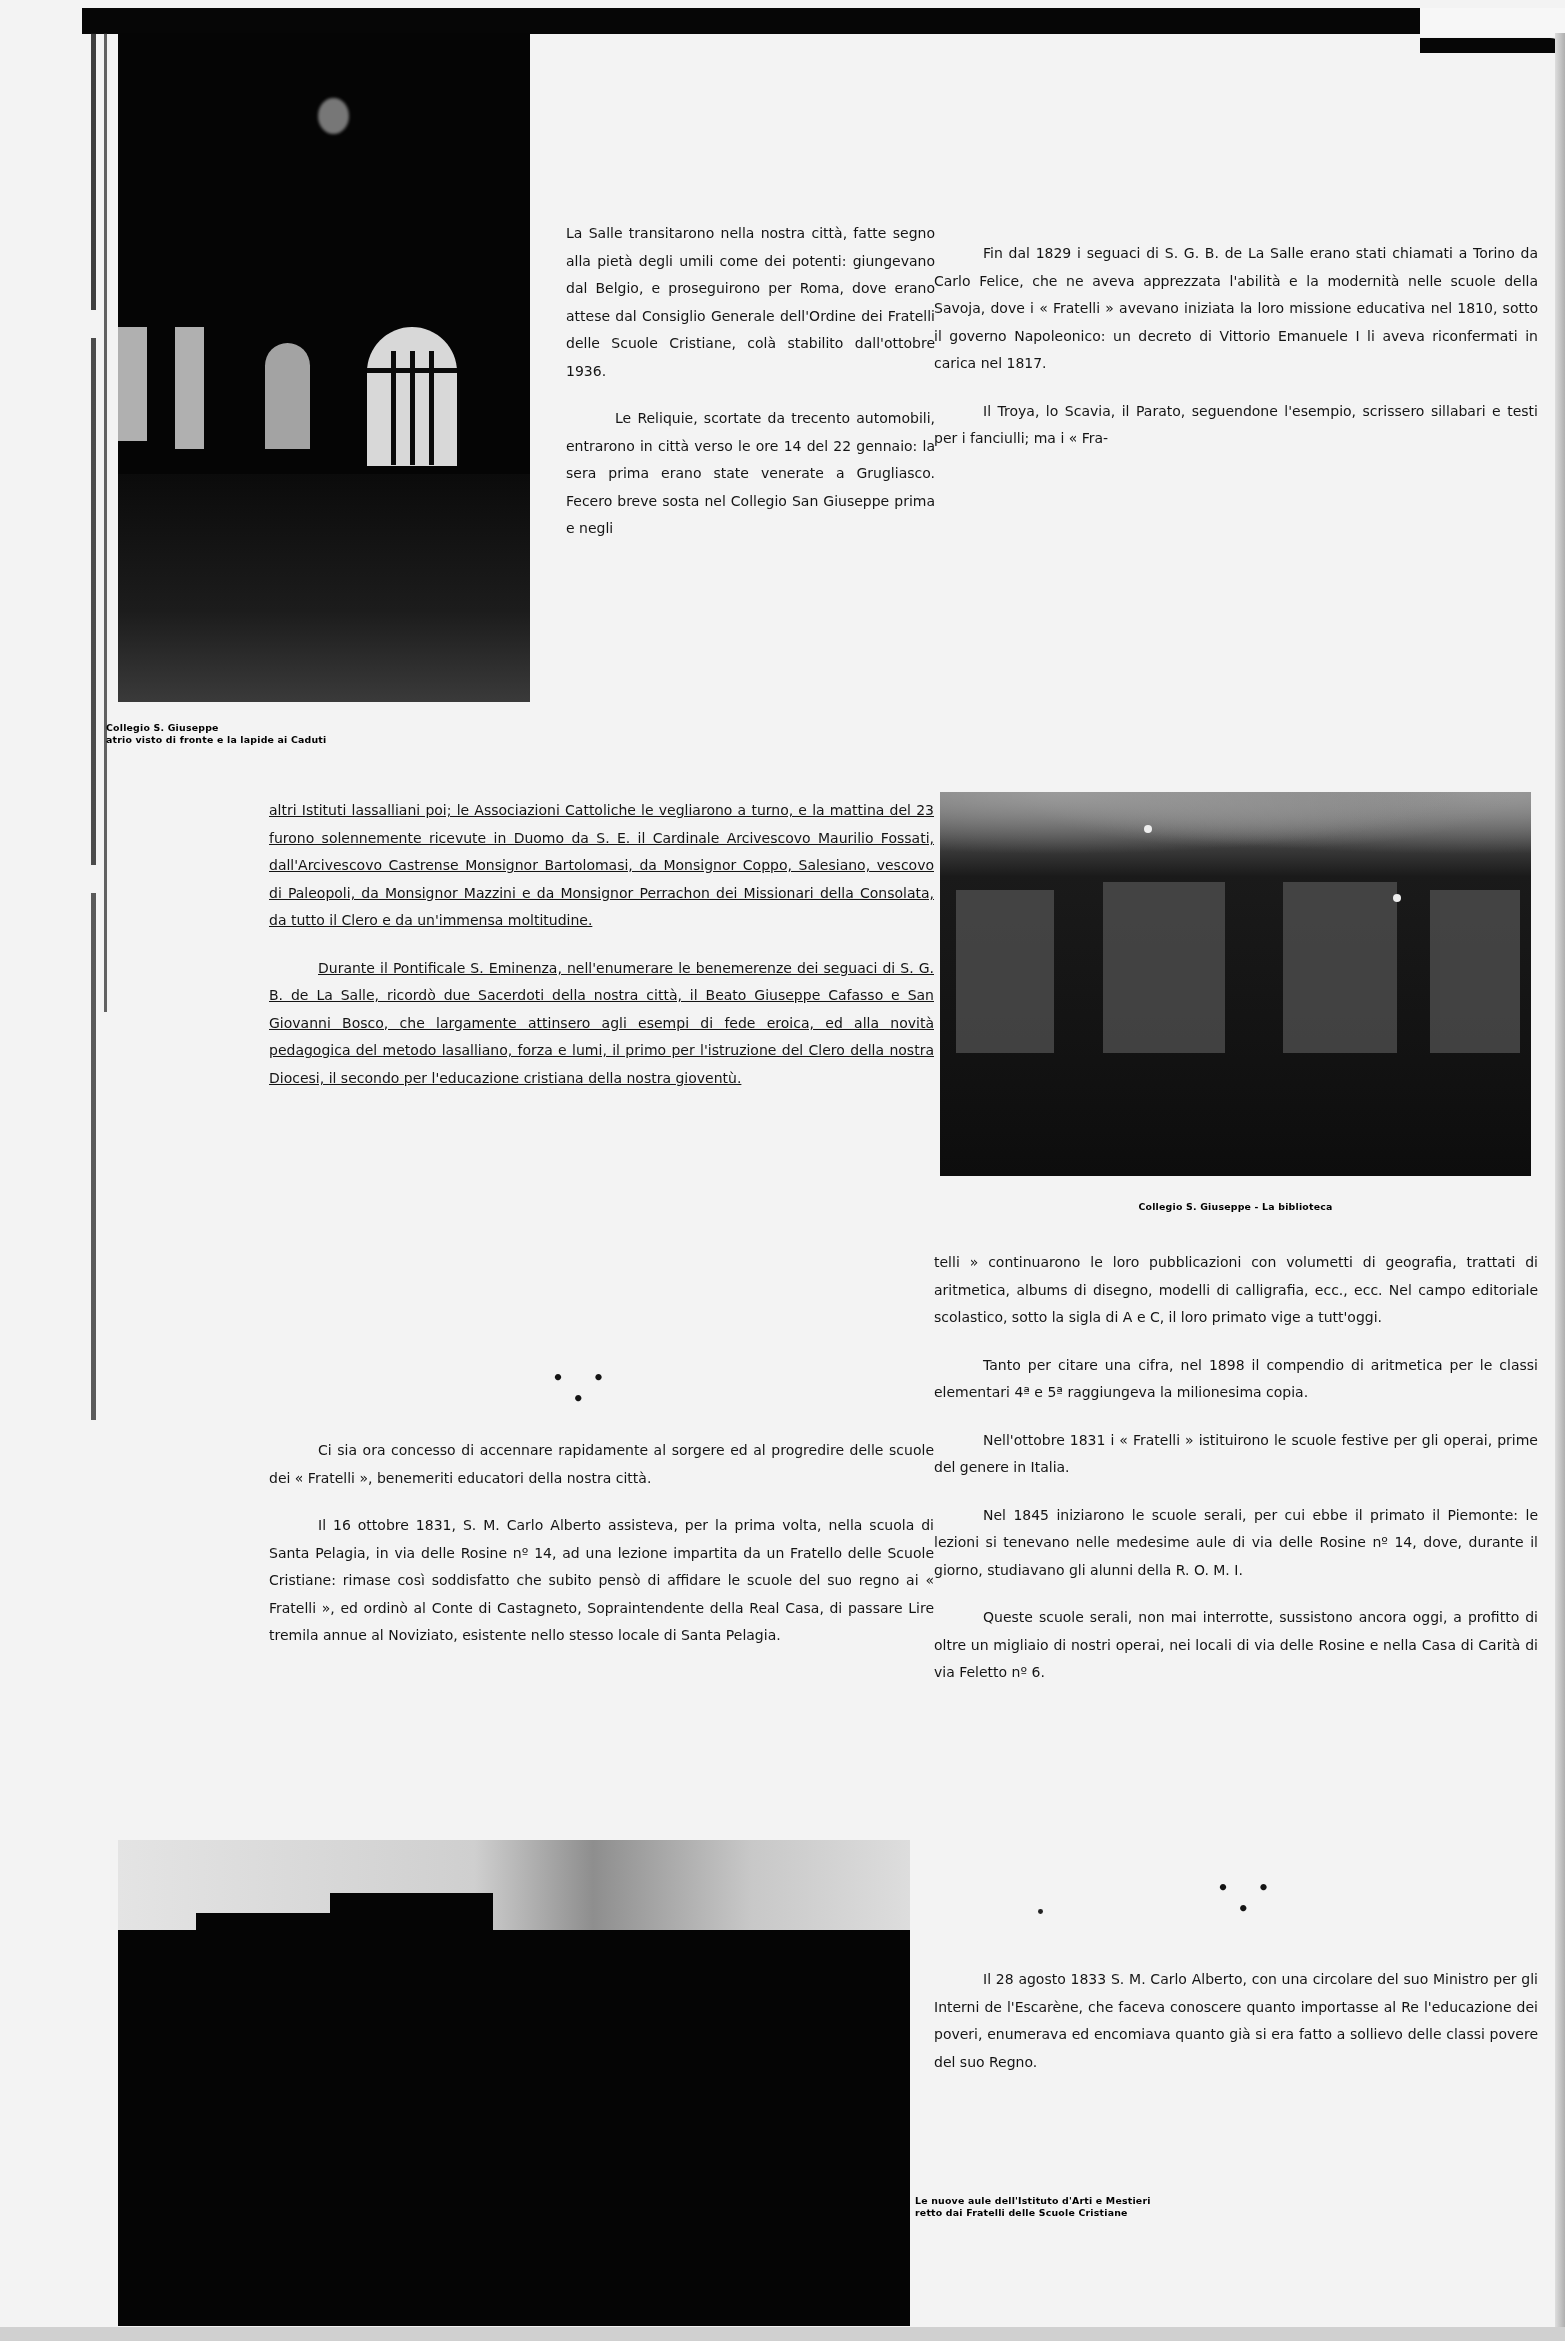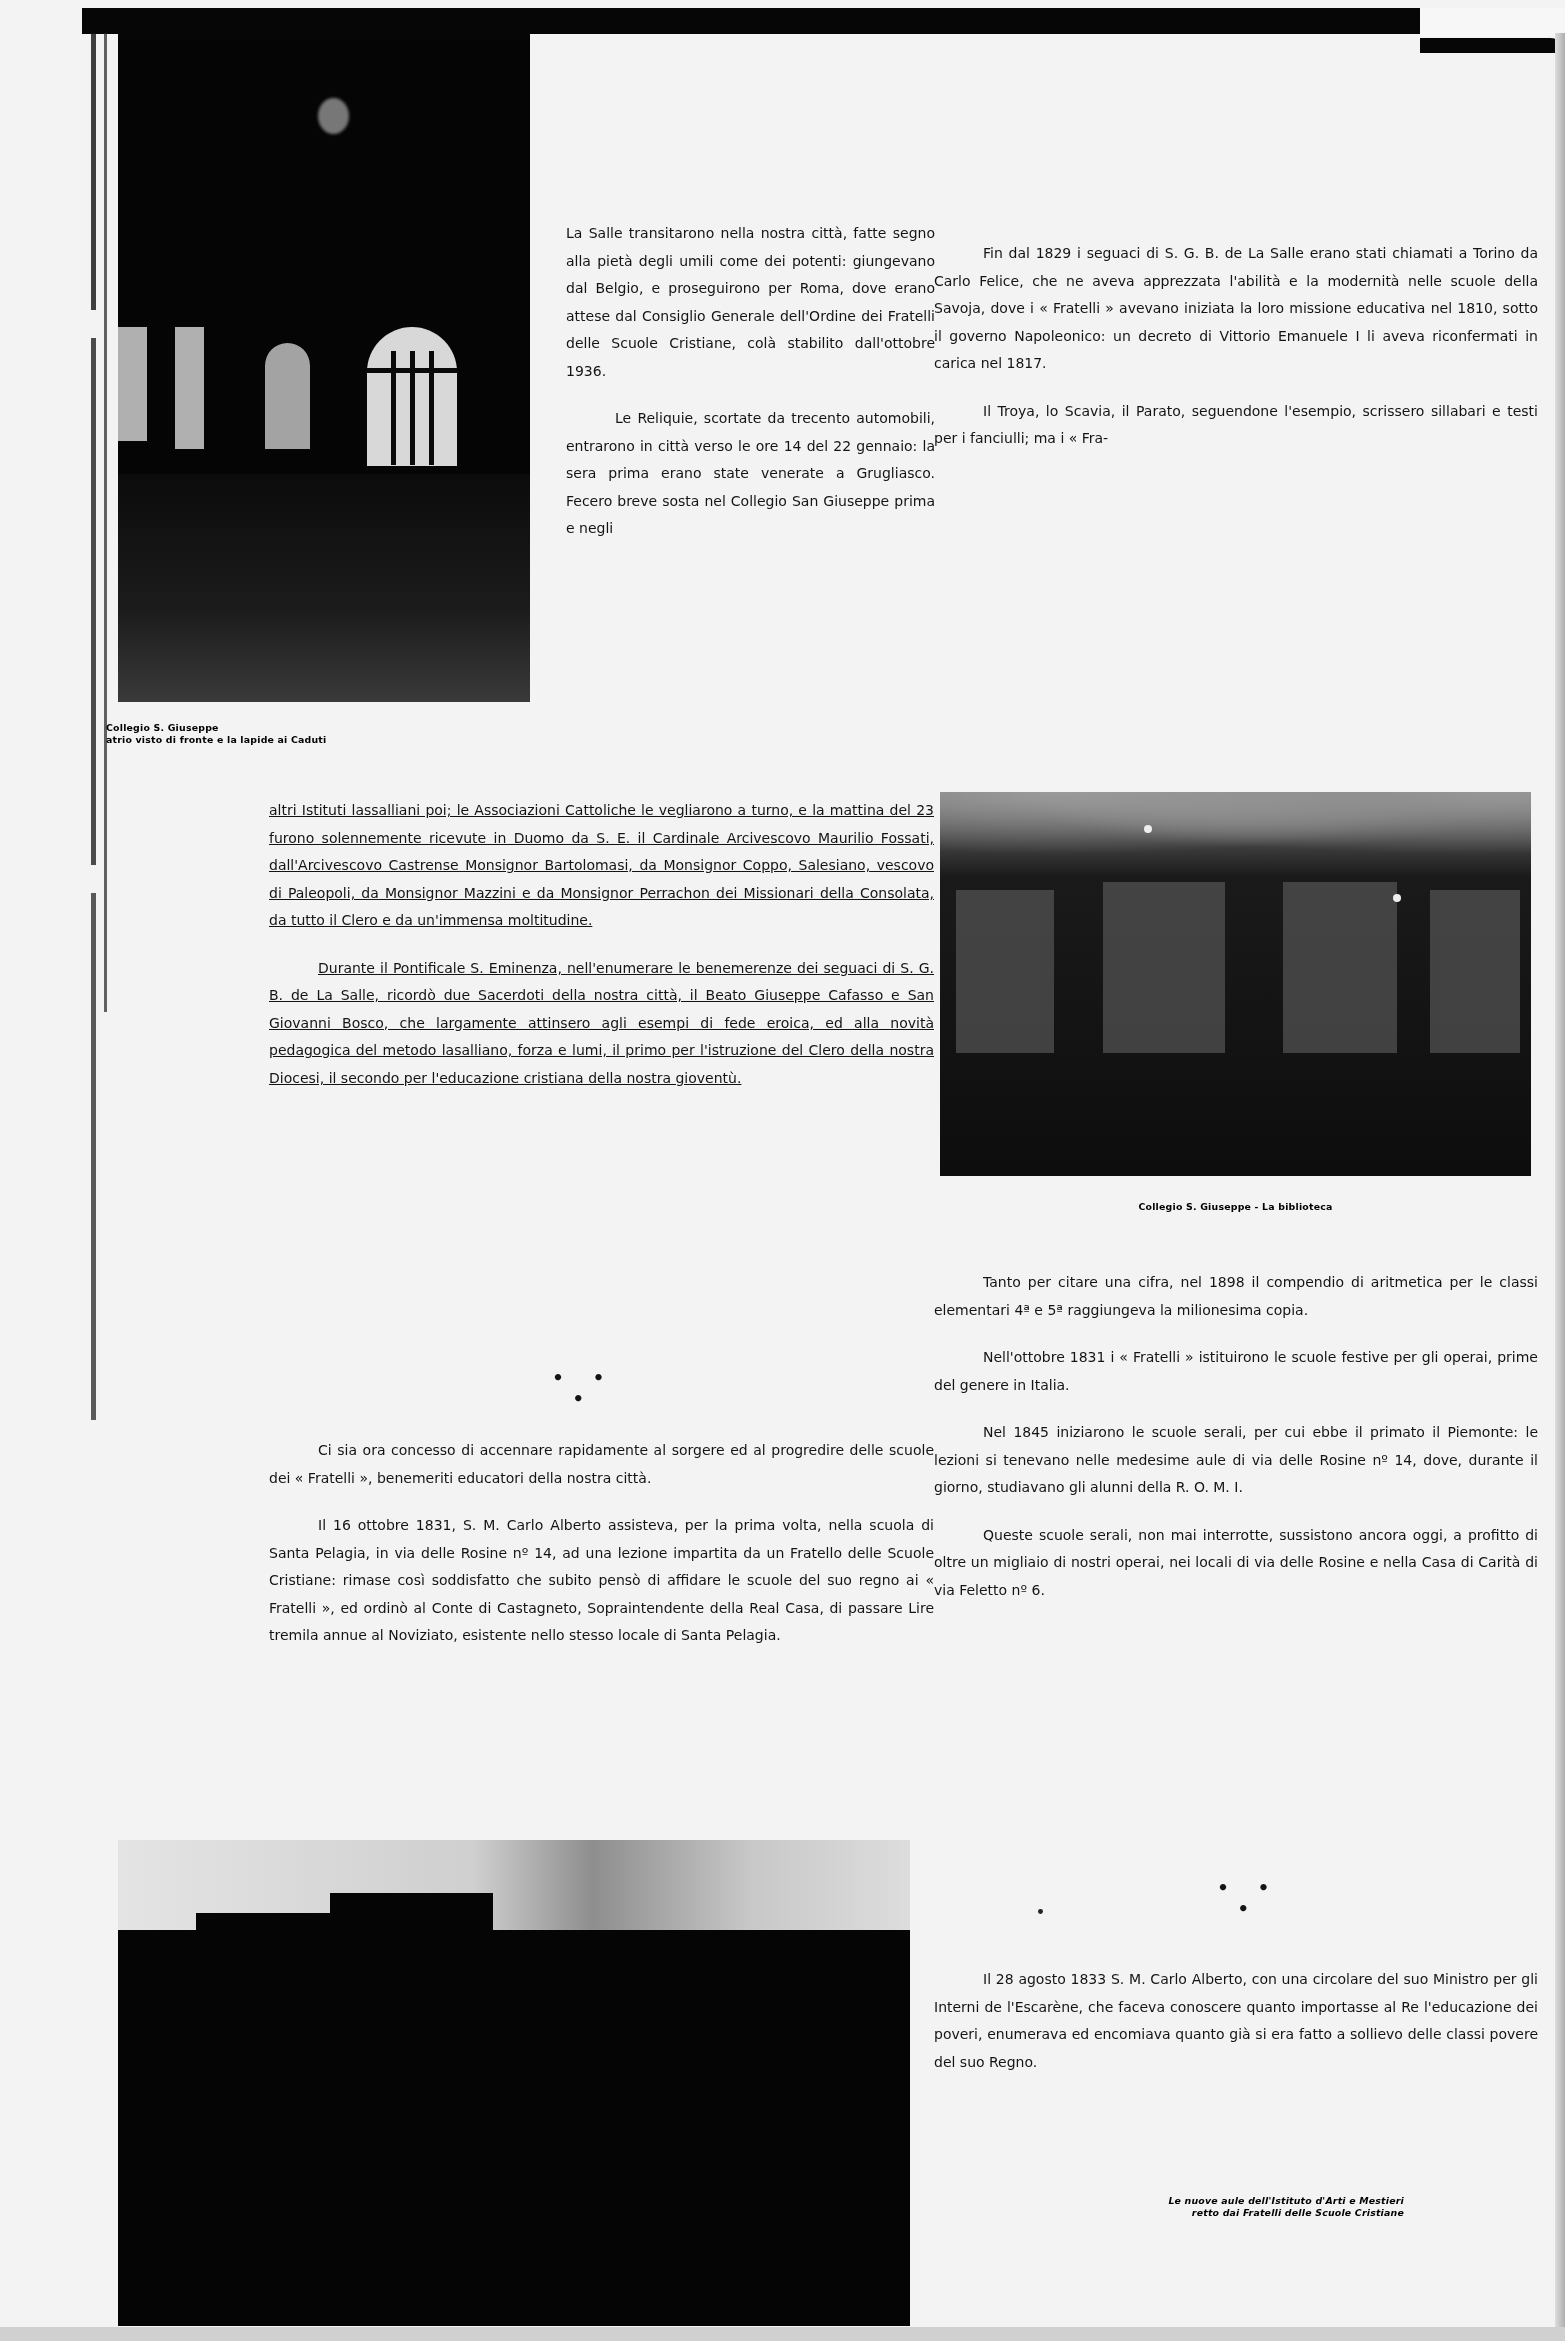--- a/index.html
+++ b/index.html
@@ -25,21 +25,21 @@
   .photo-library .shelf { position:absolute; background:#555; opacity:.7; }
   .photo-library .glow { position:absolute; width:8.2px; height:8.2px; border-radius:50%; background:#eee; }
   .photo-building { left:118px; top:1840px; width:792px; height:486px; background:#050505; overflow:hidden; }
   .photo-building .sky { position:absolute; left:0; top:0; width:100%; height:114px; background:linear-gradient(90deg,#e4e4e4 0%, #cfcfcf 45%, #8e8e8e 60%, #c8c8c8 80%, #ddd 100%); }
   .photo-building .roof { position:absolute; background:#050505; }
 
   
   .caption { font-family:"DejaVu Sans", sans-serif; font-weight:bold; font-size:9.4px; line-height:12.2px; color:#000; letter-spacing:0.2px; }
   .cap-atrium { left:106px; top:722px; width:416px; text-align:left; }
   .cap-library { left:940px; top:1201px; width:591px; text-align:center; }
-  .cap-building { left:947px; top:2195px; width:457px; text-align:right;font-style:italic; }
+  .cap-building { left:915px; top:2195px; width:457px; text-align:left; }
 
   
   .col { font-size:14px; line-height:27.5px; text-align:justify; }
   .col p { margin:0; }
   .col p.ind { text-indent:49px;margin-top:20px; }
   .col-mid { left:566px; top:220px; width:369px; }
   .col-left { left:269px; top:797px; width:665px;text-decoration:underline; }
   .col-left2 { left:269px; top:1417px; width:665px; }
   .col-right { left:934px; top:220px; width:604px; }
   .col-right2 { left:934px; top:1249px; width:604px; }
@@ -102,20 +102,21 @@
   <div class="shelf" style="left:16.3px;top:98px;width:98px;height:163px;"></div>
   <div class="shelf" style="left:163px;top:90px;width:122px;height:171px;"></div>
   <div class="shelf" style="left:343px;top:90px;width:114px;height:171px;"></div>
   <div class="shelf" style="left:490px;top:98px;width:90px;height:163px;"></div>
   <div class="glow" style="left:204px;top:33px;"></div>
   <div class="glow" style="left:453px;top:102px;"></div>
 </div>
 <div class="abs caption cap-library">Collegio S. Giuseppe - La biblioteca</div>
 
 <div class="abs col col-right2">
+  <p>telli » continuarono le loro pubblicazioni con volumetti di geografia, trattati di aritmetica, albums di disegno, modelli di calligrafia, ecc., ecc. Nel campo editoriale scolastico, sotto la sigla di A e C, il loro primato vige a tutt'oggi.</p>
   <p class="ind">Tanto per citare una cifra, nel 1898 il compendio di aritmetica per le classi elementari 4ª e 5ª raggiungeva la milionesima copia.</p>
   <p class="ind">Nell'ottobre 1831 i « Fratelli » istituirono le scuole festive per gli operai, prime del genere in Italia.</p>
   <p class="ind">Nel 1845 iniziarono le scuole serali, per cui ebbe il primato il Piemonte: le lezioni si tenevano nelle medesime aule di via delle Rosine nº 14, dove, durante il giorno, studiavano gli alunni della R. O. M. I.</p>
   <p class="ind">Queste scuole serali, non mai interrotte, sussistono ancora oggi, a profitto di oltre un migliaio di nostri operai, nei locali di via delle Rosine e nella Casa di Carità di via Feletto nº 6.</p>
 </div>
 <div class="abs speck" style="left:1038px;top:1909px;"></div>
 <div class="abs stars stars-right">• • •</div>
 <div class="abs col col-right3">
   <p class="ind">Il 28 agosto 1833 S. M. Carlo Alberto, con una circolare del suo Ministro per gli Interni de l'Escarène, che faceva conoscere quanto importasse al Re l'educazione dei poveri, enumerava ed encomiava quanto già si era fatto a sollievo delle classi povere del suo Regno.</p>
 </div>

